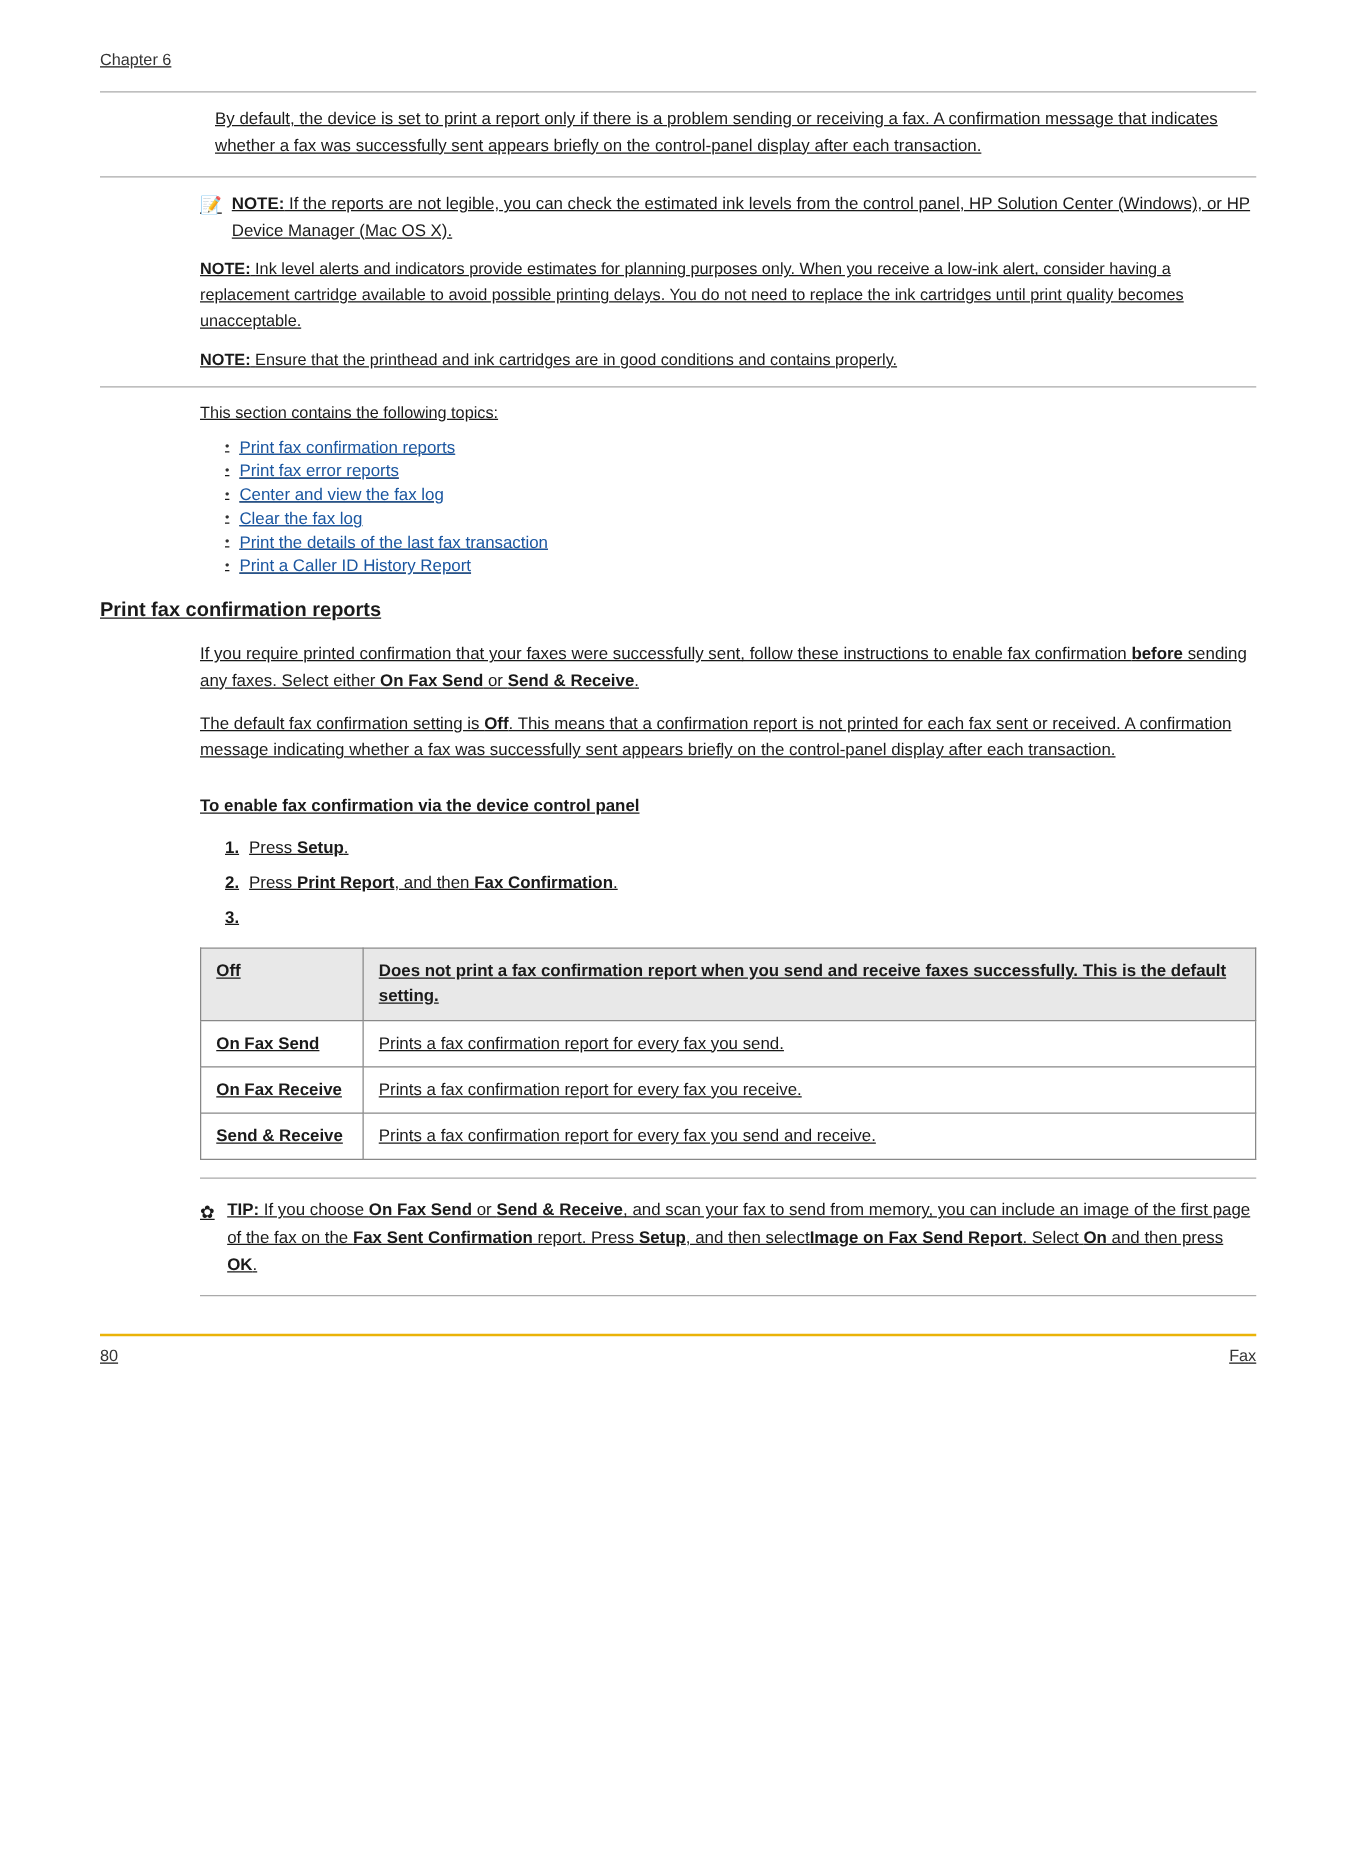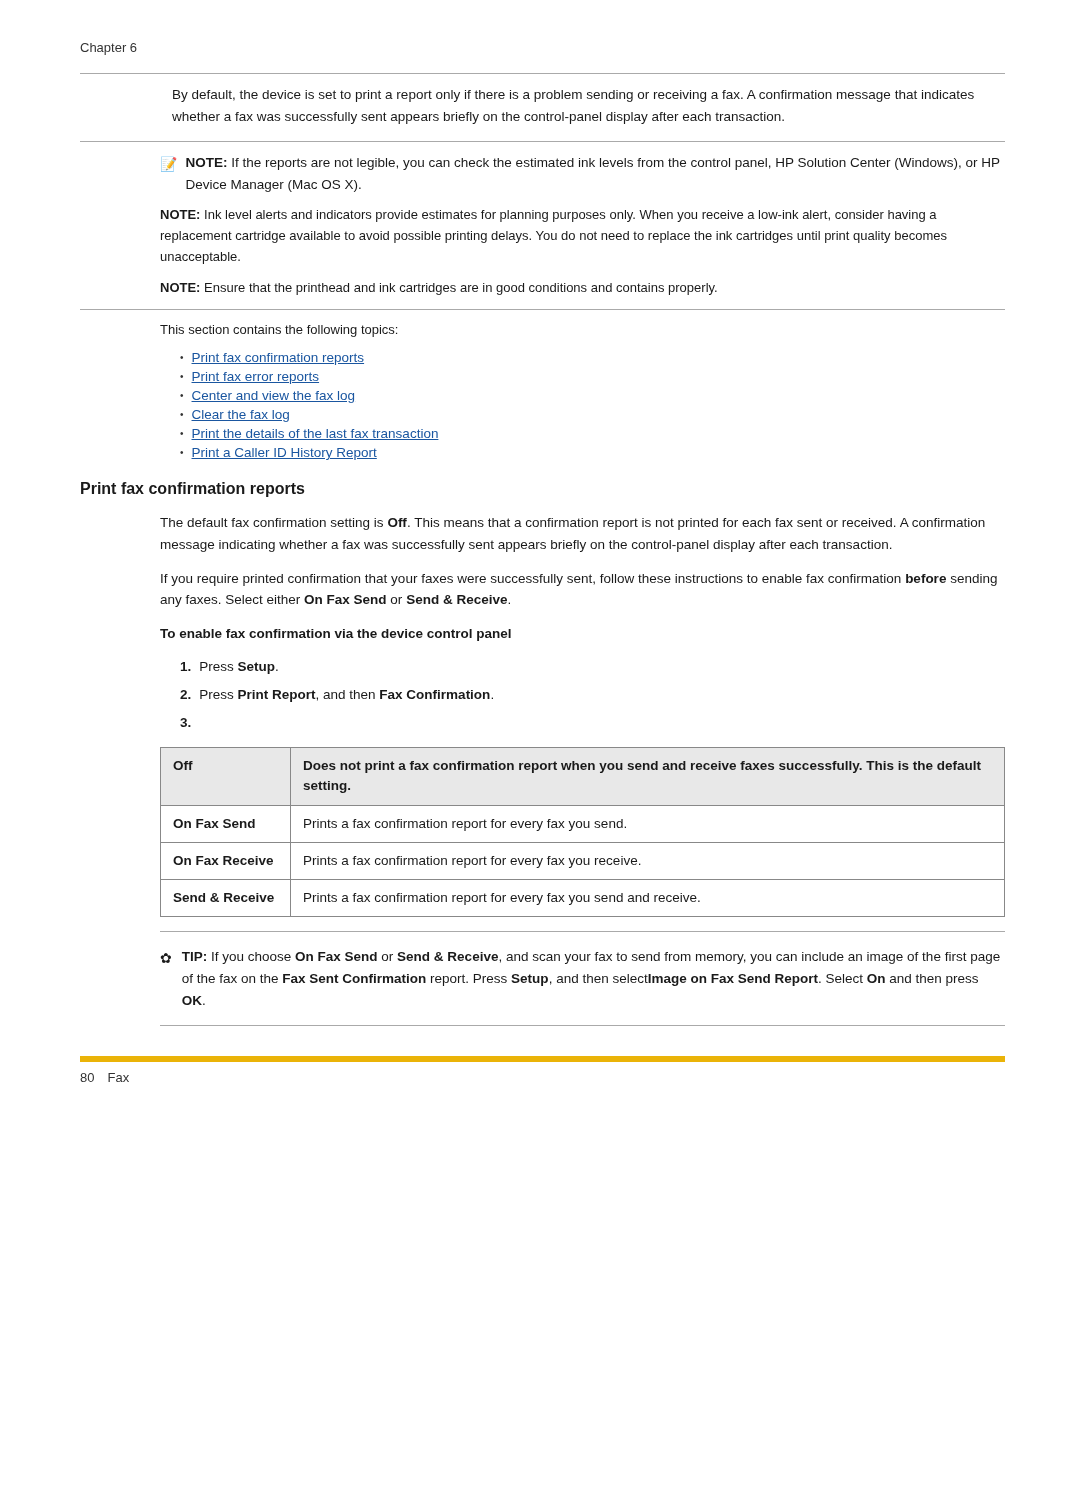--- a/index.html
+++ b/index.html
@@ -14,20 +14,21 @@
       font-size: 13.5px;
       color: #1a1a1a;
       width: 1080px;
       min-height: 1495px;
       position: relative;
     }
 
     .page {
       padding: 40px 75px 60px 80px;
       max-width: 1080px;
+      text-decoration: underline;
     }
 
     .chapter-label {
       font-size: 13px;
       color: #333;
       margin-bottom: 18px;
     }
 
     .intro-text {
       margin-left: 92px;
@@ -126,21 +127,21 @@
     }
 
     .section-body p strong {
       font-weight: bold;
     }
 
     .subsection-heading {
       font-weight: bold;
       font-size: 13.5px;
       margin-bottom: 8px;
-      margin-top: 12px;
+      margin-top: 23px;
     }
 
     .numbered-list {
       list-style: none;
       margin-left: 20px;
       margin-bottom: 14px;
     }
 
     .numbered-list li {
       margin-bottom: 6px;
@@ -202,27 +203,26 @@
       font-size: 14px;
       margin-top: 1px;
     }
 
     .tip-content strong {
       font-weight: bold;
     }
 
     .footer-area {
       display: flex;
-      justify-content: flex-start;
+      justify-content: space-between;
       margin-top: 30px;
       font-size: 13px;
       color: #333;
-      border-top: 6px solid #eab308;
+      border-top: 2px solid #eab308;
       padding-top: 8px;
-      gap: 13px;
     }
 
     .bottom-divider {
       border: none;
       border-top: 1px solid #aaa;
       margin: 14px 0;
     }
   </style>
 </head>
 <body>
@@ -284,25 +284,25 @@
       <span class="bullet">•</span>
       <a href="#">Print a Caller ID History Report</a>
     </li>
   </ul>
 
   <h2 class="section-heading">Print fax confirmation reports</h2>
 
   <div class="section-body">
 
     <p>
+      If you require printed confirmation that your faxes were successfully sent, follow these instructions to enable fax confirmation <strong>before</strong> sending any faxes. Select either <strong>On Fax Send</strong> or <strong>Send &amp; Receive</strong>.
+    </p>
+
+    <p>
       The default fax confirmation setting is <strong>Off</strong>. This means that a confirmation report is not printed for each fax sent or received. A confirmation message indicating whether a fax was successfully sent appears briefly on the control-panel display after each transaction.
-    </p>
-
-    <p>
-      If you require printed confirmation that your faxes were successfully sent, follow these instructions to enable fax confirmation <strong>before</strong> sending any faxes. Select either <strong>On Fax Send</strong> or <strong>Send &amp; Receive</strong>.
     </p>
 
     <p class="subsection-heading">To enable fax confirmation via the device control panel</p>
 
     <ul class="numbered-list">
       <li>
         <span class="num">1.</span>
         <span>Press <strong>Setup</strong>.</span>
       </li>
       <li>

